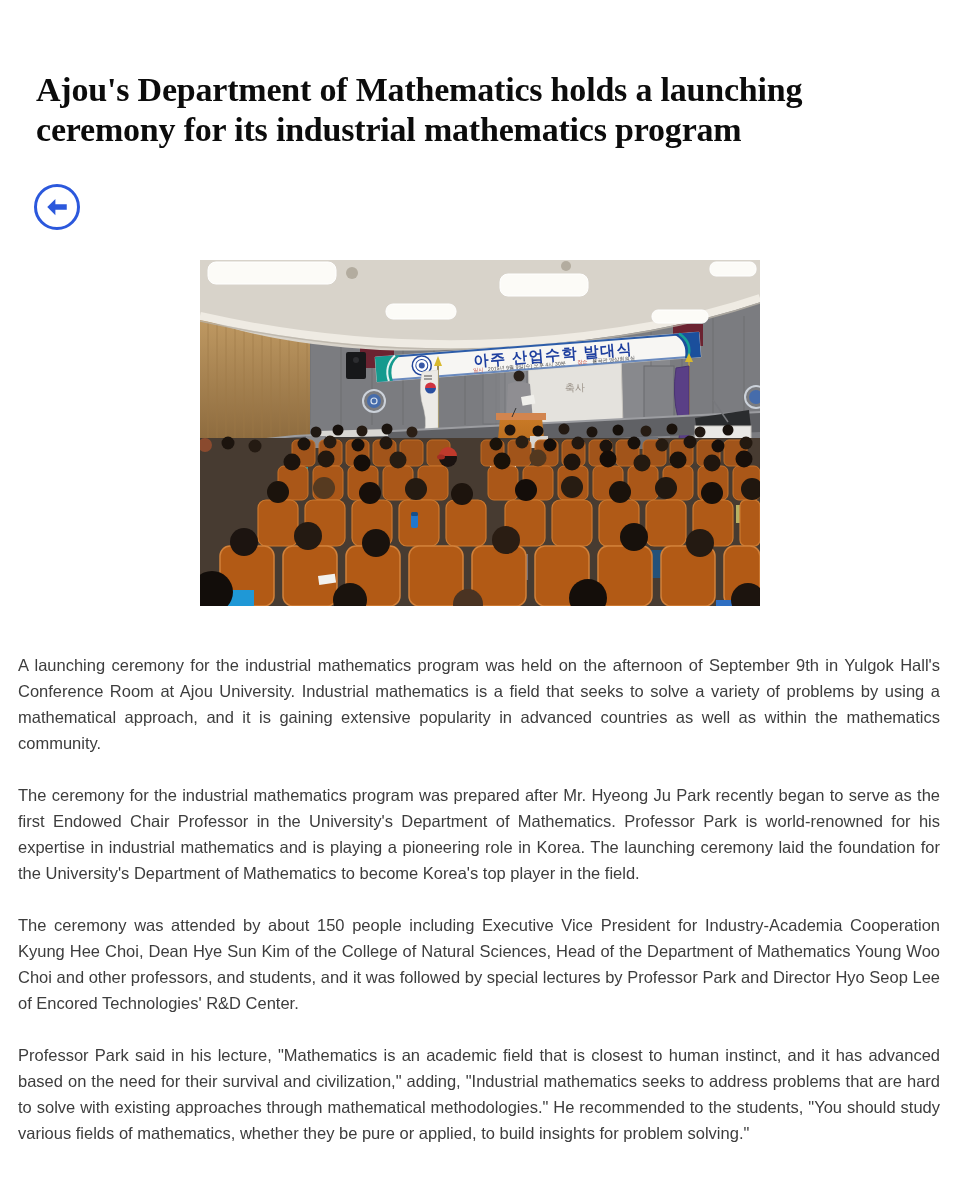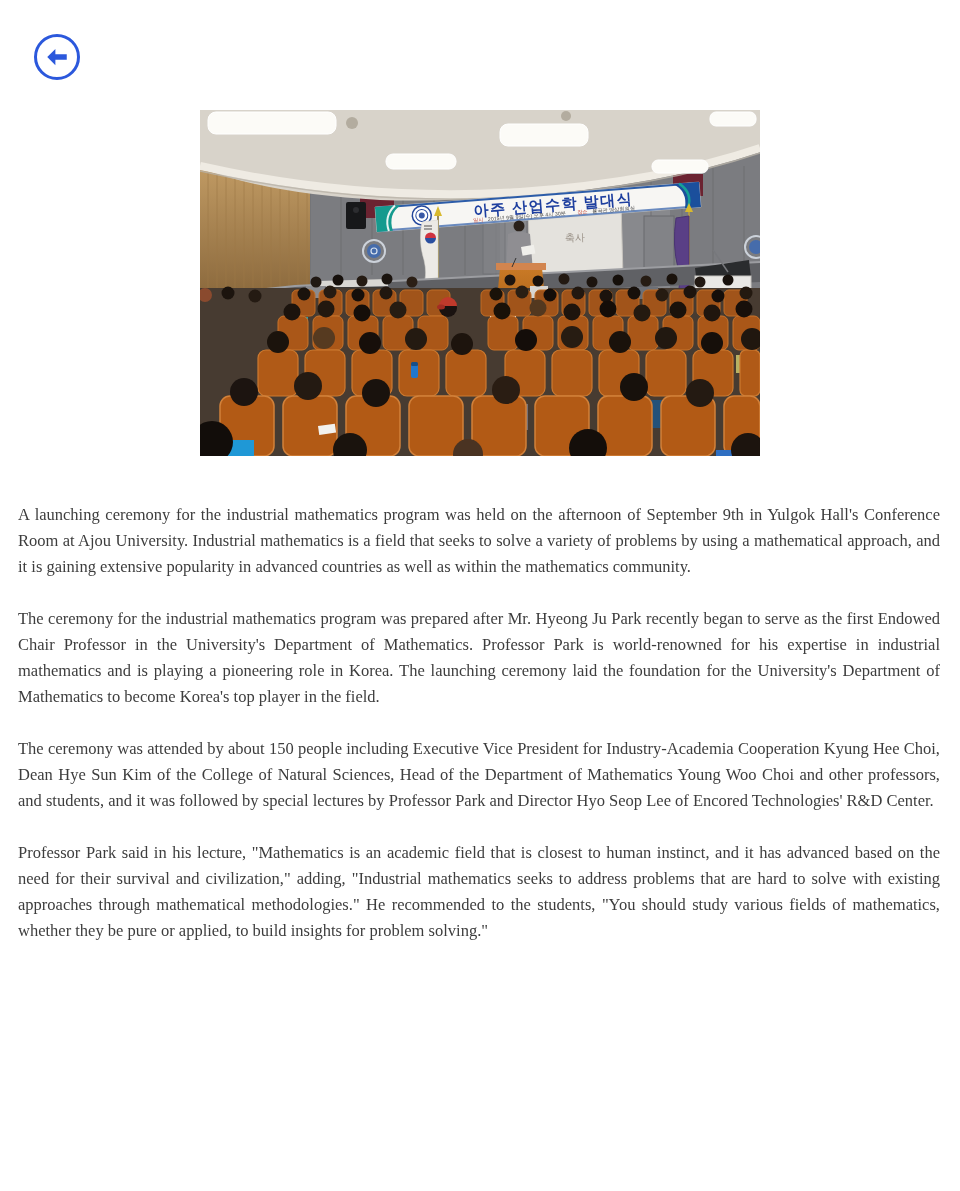--- a/index.html
+++ b/index.html
@@ -22,27 +22,28 @@
   }
   .back-btn svg{display:block;}
   .photo-wrap{
     width:560px;height:346px;margin:30px 0 0 200px;overflow:hidden;
     background:#d8d3ca;
   }
   .article-body{
     padding:0 20px 0 18px;margin-top:46px;
     font-size:16.5px;line-height:26px;color:#3d3d3d;text-align:justify;
   }
-  .article-body p{margin:0 0 26px 0;font-family:Liberation Serif, serif;}
+  .article-body p{margin:0 0 26px 0;}
 </style>
 </head>
 <body>
 
 <div class="page">
 
+  <h1 class="article-title">Ajou's Department of Mathematics holds a launching ceremony for its industrial mathematics program</h1>
 
   <button class="back-btn" aria-label="back">
     <svg width="26" height="26" viewBox="0 0 24 24">
       <polygon points="10.5,4.5 3,12 10.5,19.5 10.5,14.6 21,14.6 21,9.4 10.5,9.4" fill="#2b58dc"></polygon>
     </svg>
   </button>
 
   <div class="photo-wrap">
     <svg width="560" height="346" viewBox="0 0 560 346">
       <defs>

